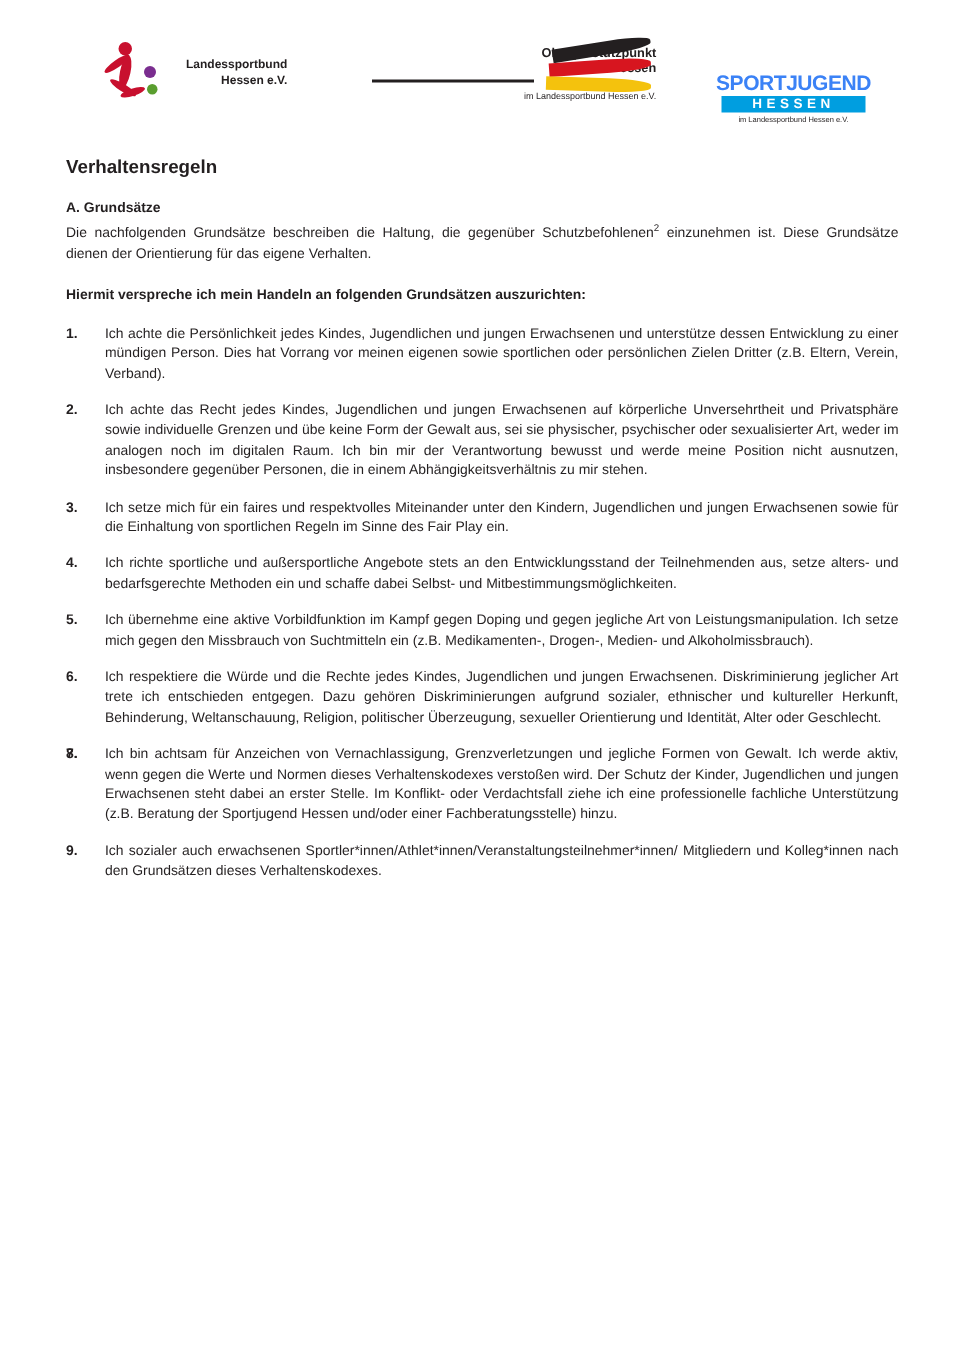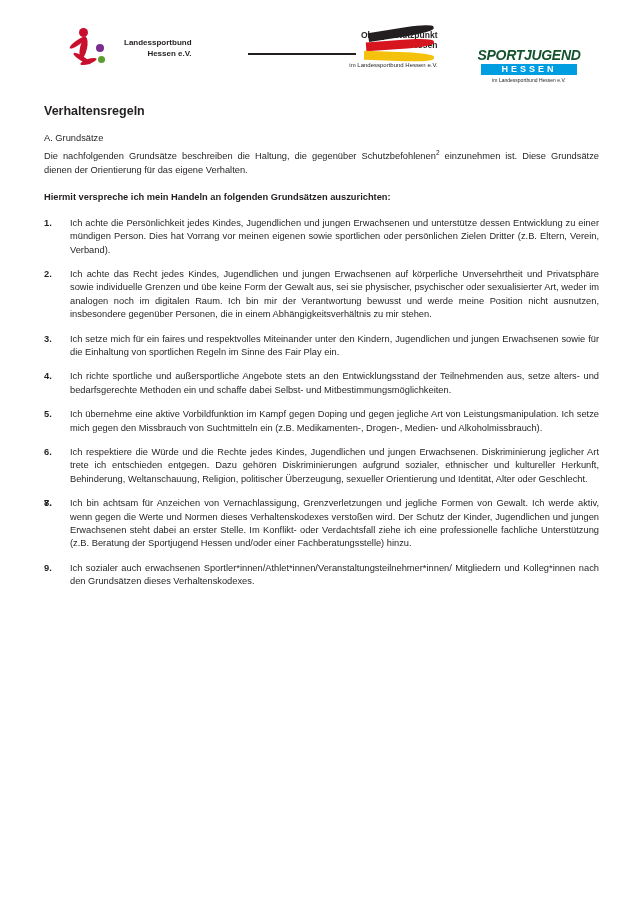--- a/index.html
+++ b/index.html
@@ -167,24 +167,23 @@
     border-color: transparent;
     border-radius: 50%;
     left: 50%;
   }
   .arc1 { width: 84px; height: 84px; margin-left:-42px; top: 0;  border-width: 5px; border-top-color: #c8102e; transform: rotate(-12deg);}
   .arc2 { width: 68px; height: 68px; margin-left:-34px; top: 7px; border-width: 5px; border-top-color: #f4a81d; transform: rotate(-6deg);}
   .arc3 { width: 54px; height: 54px; margin-left:-27px; top: 13px; border-width: 4px; border-top-color: #009ee0; transform: rotate(3deg);}
   .sj-word {
     font-size: 14px;
     font-weight: bold;
-    color: #14532d;
+    color: #3b82f6;
     letter-spacing: -0.3px;
     line-height: 15px;
-    font-style: italic;
   }
   .sj-sub {
     background: #009ee0;
     color: #ffffff;
     font-size: 9px;
     font-weight: bold;
     letter-spacing: 3px;
     line-height: 11px;
     width: 96px;
     margin: 1px auto 0 auto;
@@ -205,21 +204,21 @@
   h1.title {
     font-size: 12.5px;
     font-weight: bold;
     margin: 0 0 13px 0;
     line-height: 15px;
   }
   p.para {
     margin: 0 0 11px 0;
   }
   .section-head {
-    font-weight: normal;
+    font-weight: bold;
     margin: 0 0 1px 0;
   }
   .promise {
     font-weight: bold;
     margin: 14px 0 12px 0;
   }
   ol.items {
     list-style: none;
     margin: 0;
     padding: 0;

